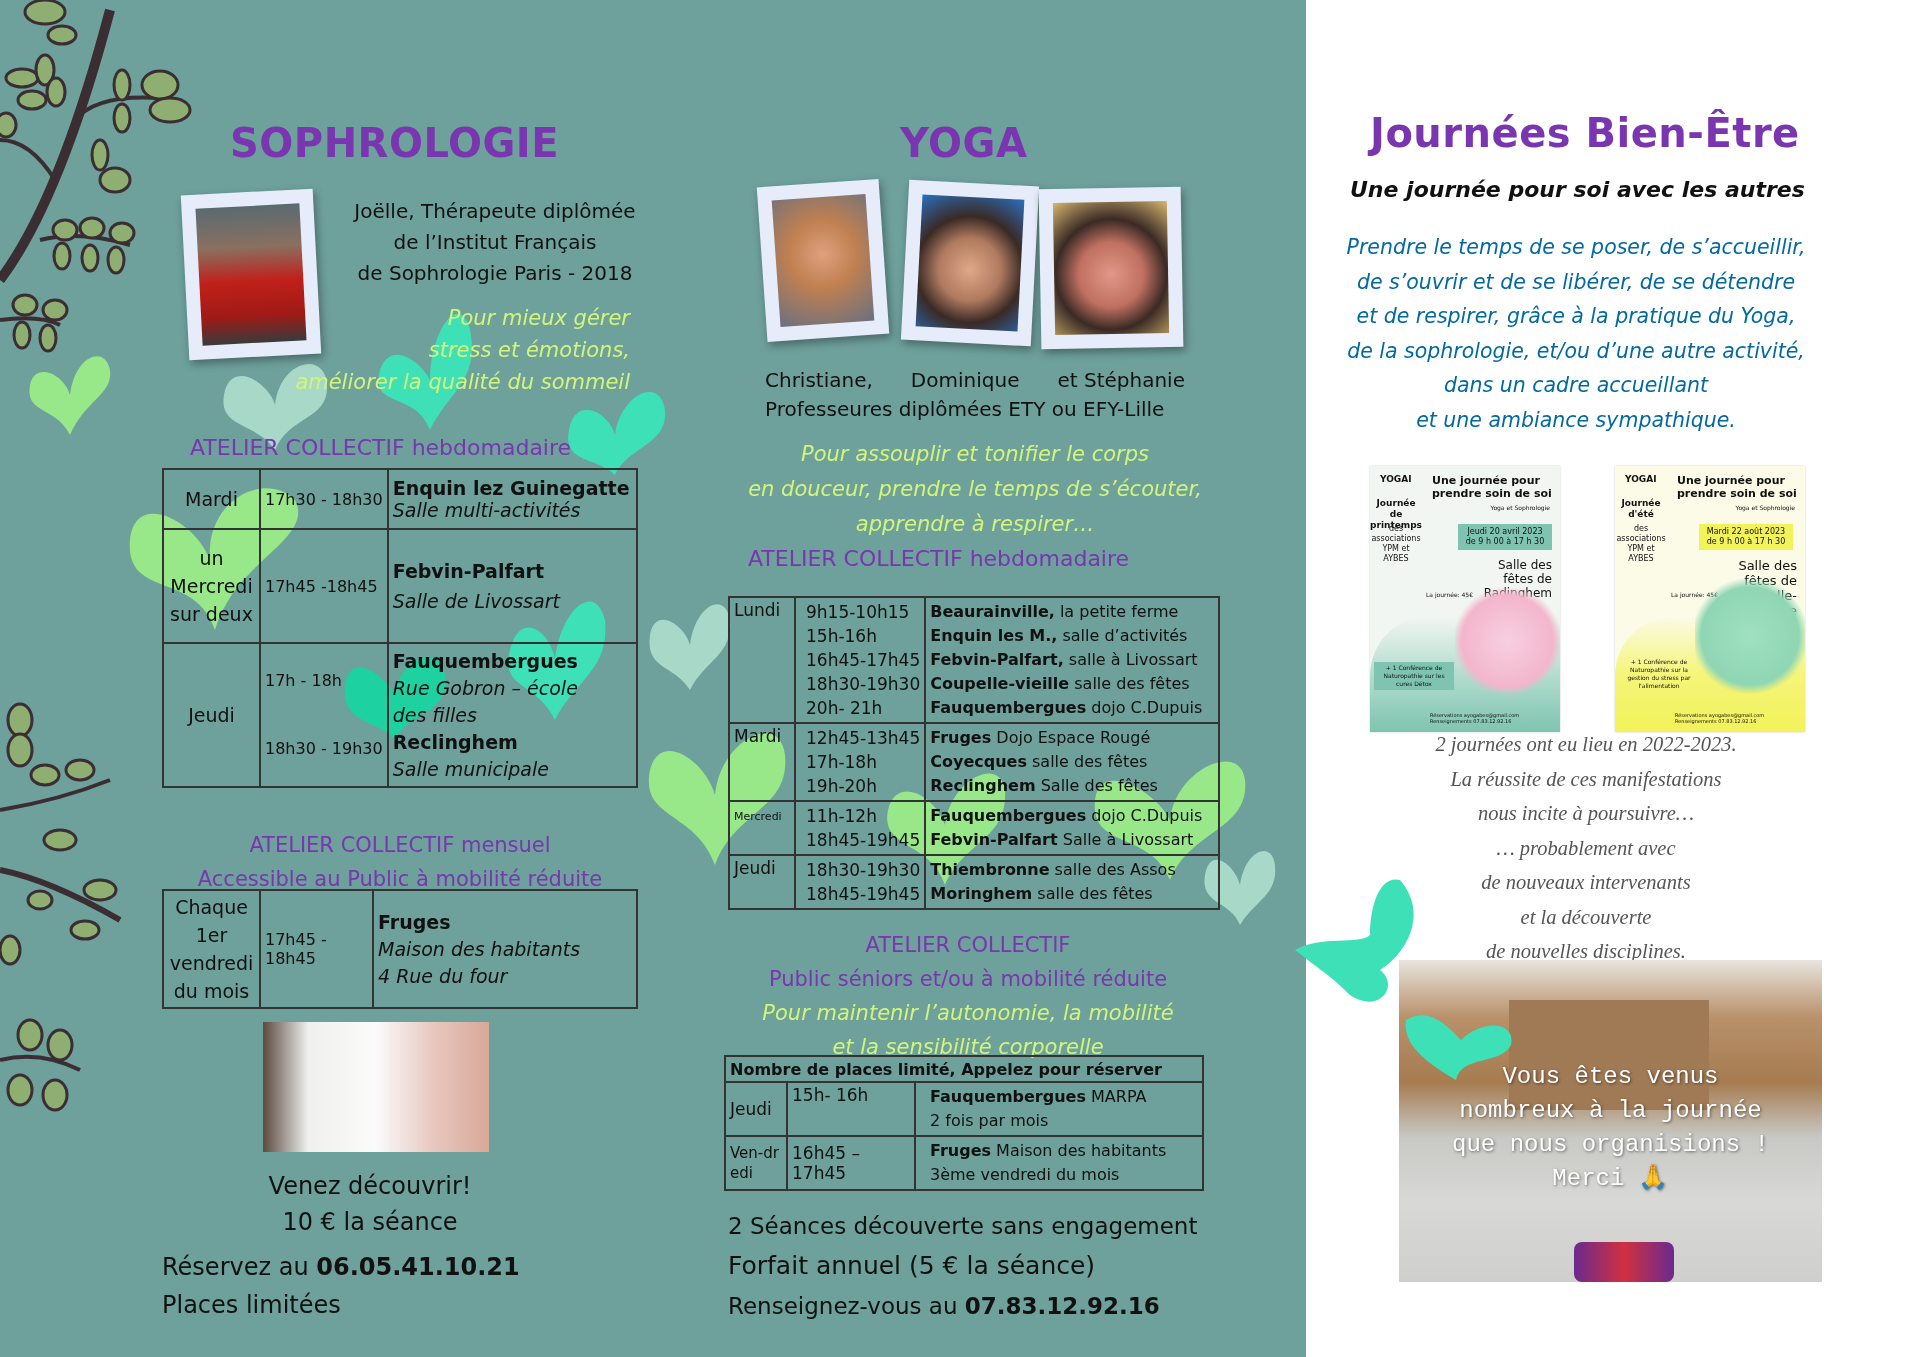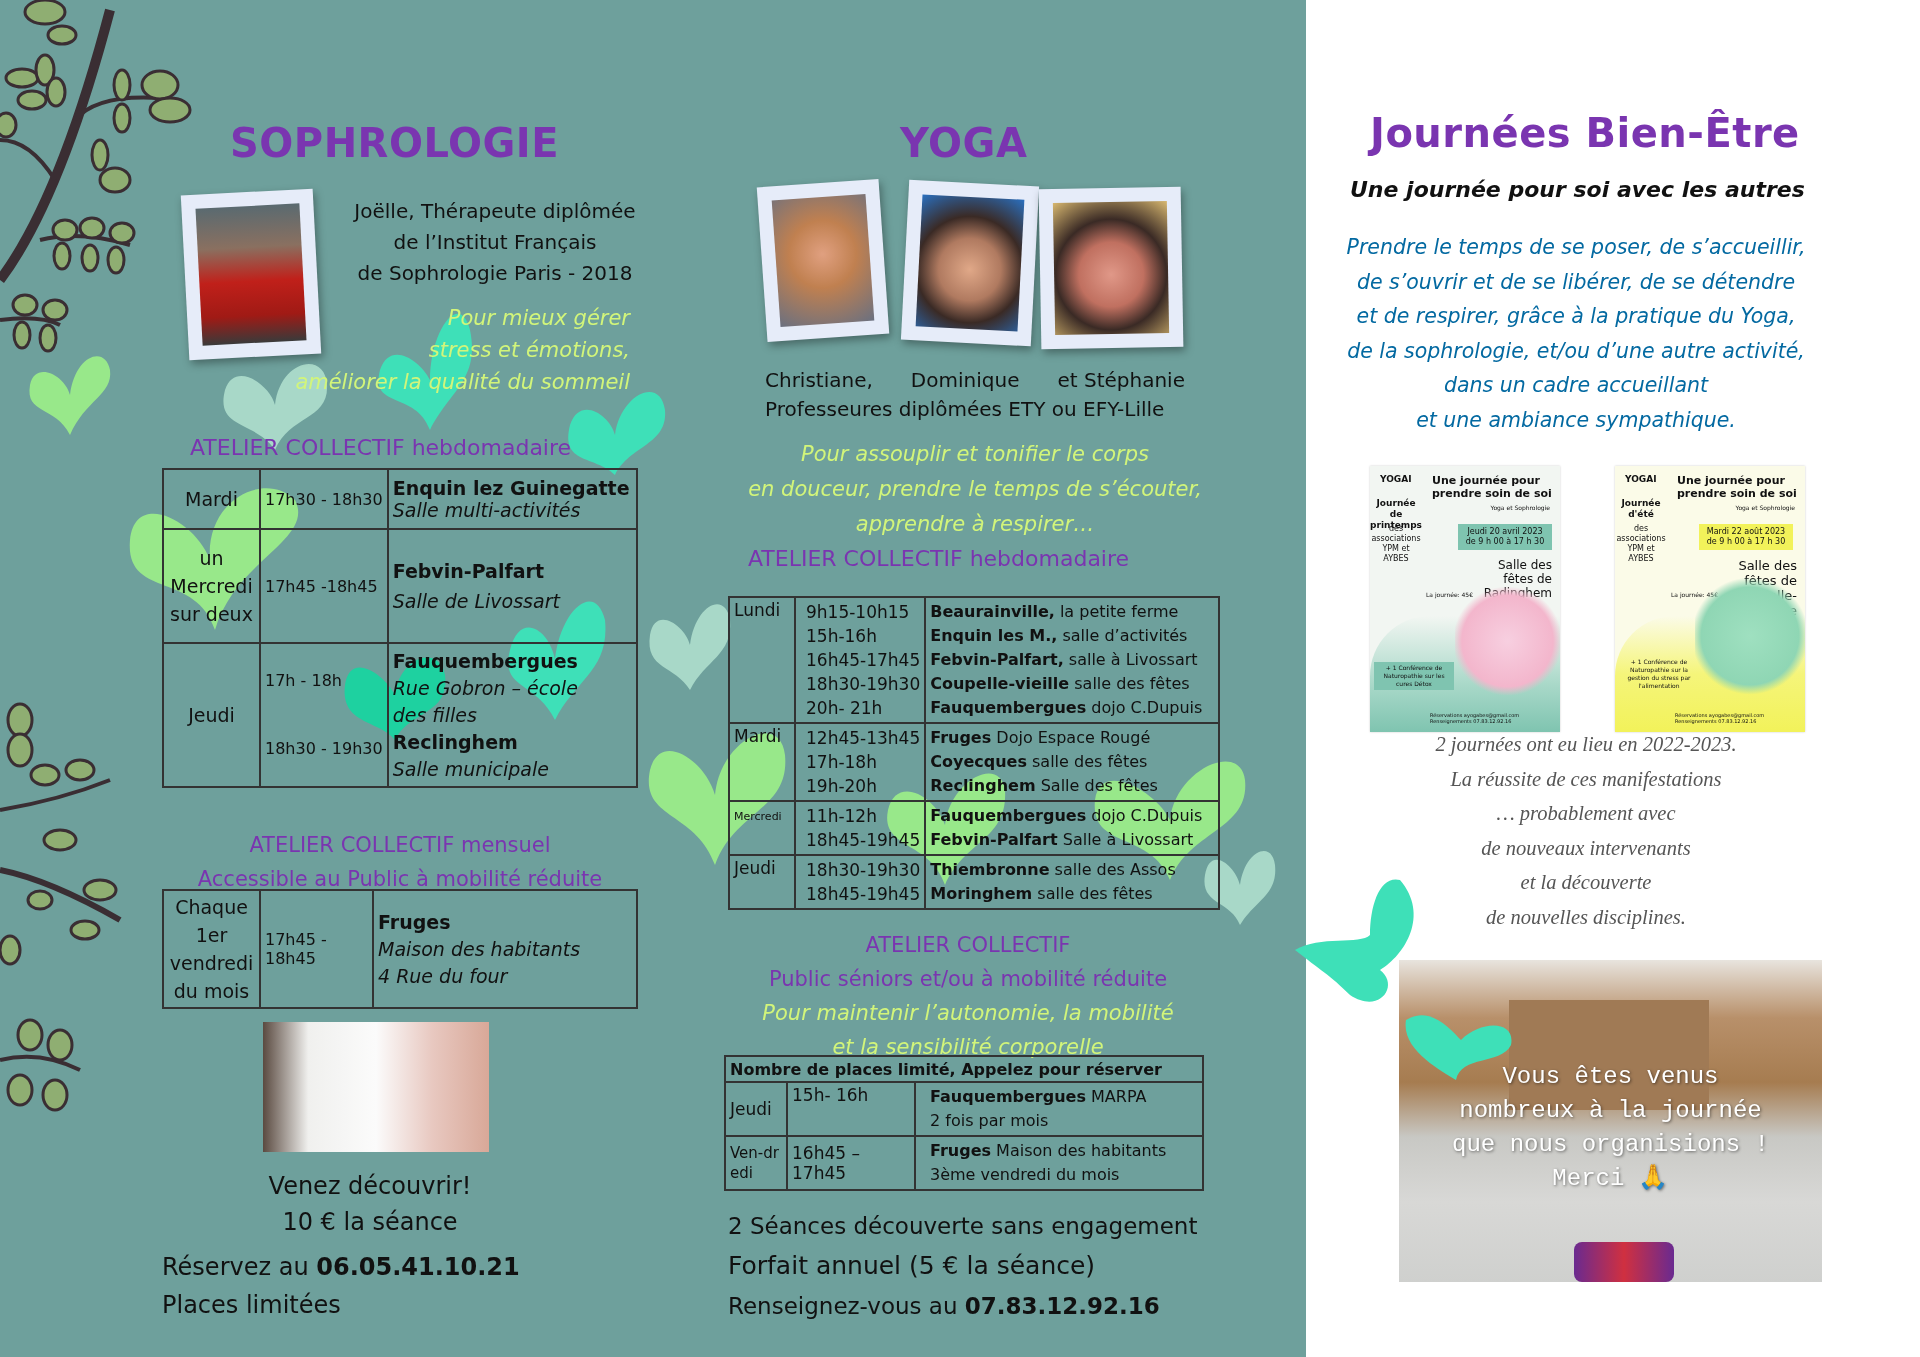--- a/index.html
+++ b/index.html
@@ -399,20 +399,21 @@
     <div class="abs center" style="left:4px;top:190px;width:80px;padding:2px;font-size:6px;line-height:8px">+ 1 Conférence de Naturopathie sur la gestion du stress par l'alimentation</div>
     <div class="abs" style="left:60px;top:246px;font-size:5px;line-height:6px">
       <span class="line">Réservations ayogabes@gmail.com</span>
       <span class="line">Renseignements 07.83.12.92.16</span>
     </div>
   </div>
 
   <div class="abs grey-txt center" style="left:60px;top:727px;width:440px;font-size:20.5px;line-height:34.5px">
     <span class="line">2 journées ont eu lieu en 2022-2023.</span>
     <span class="line">La réussite de ces manifestations</span>
+    <span class="line">nous incite à poursuivre…</span>
     <span class="line">… probablement avec</span>
     <span class="line">de nouveaux intervenants</span>
     <span class="line">et la découverte</span>
     <span class="line">de nouvelles disciplines.</span>
   </div>
 
   <div class="abs" style="left:93px;top:960px;width:423px;height:322px;overflow:hidden;background:linear-gradient(180deg,#e8e4de 0%,#b8906a 18%,#a67c50 38%,#c8c8c4 55%,#d8d8d6 75%,#cfd0ce 100%)">
     <div class="abs" style="left:110px;top:40px;width:200px;height:110px;background:#a07a55"></div>
     <div class="abs" style="left:175px;top:282px;width:100px;height:40px;background:linear-gradient(90deg,#6a2a90,#d03040,#6a2a90);border-radius:8px"></div>
     <div class="abs center" style="left:0;top:100px;width:423px;font-family:Liberation Mono, monospace;color:#fff;font-size:24px;line-height:34px;text-shadow:1px 1px 3px rgba(0,0,0,0.5)">

